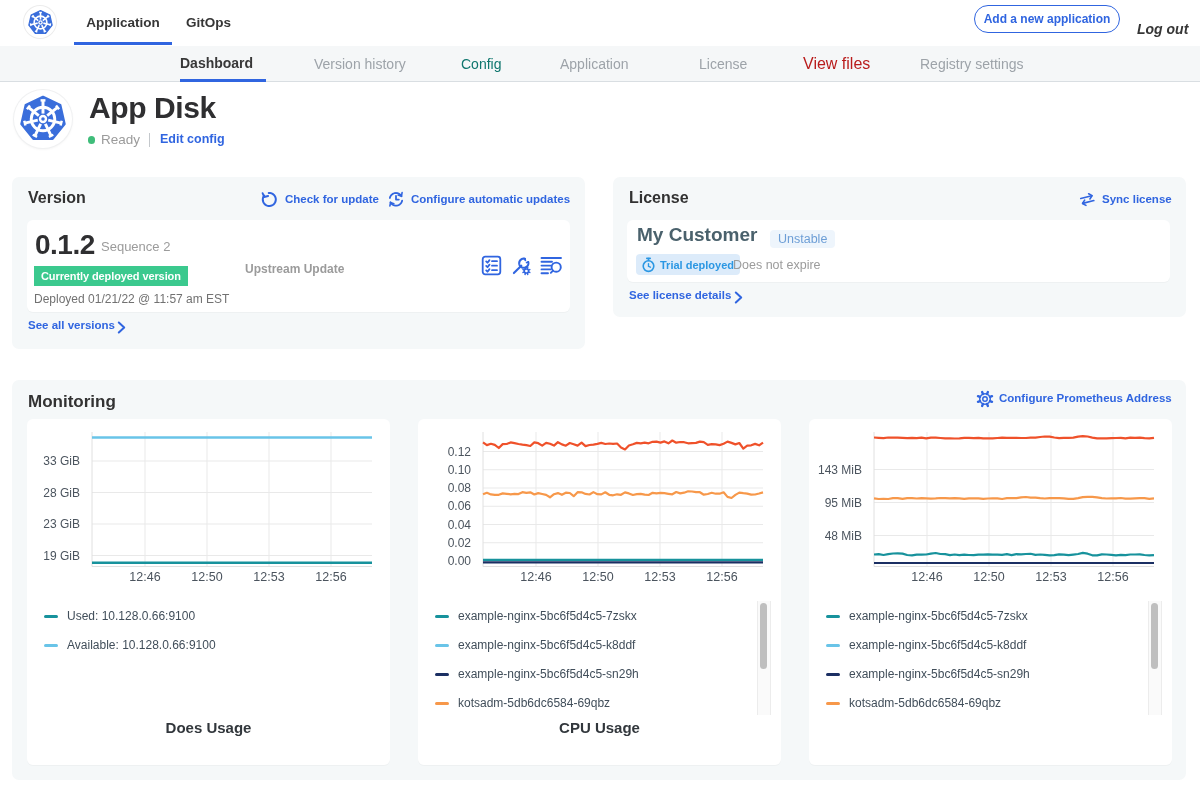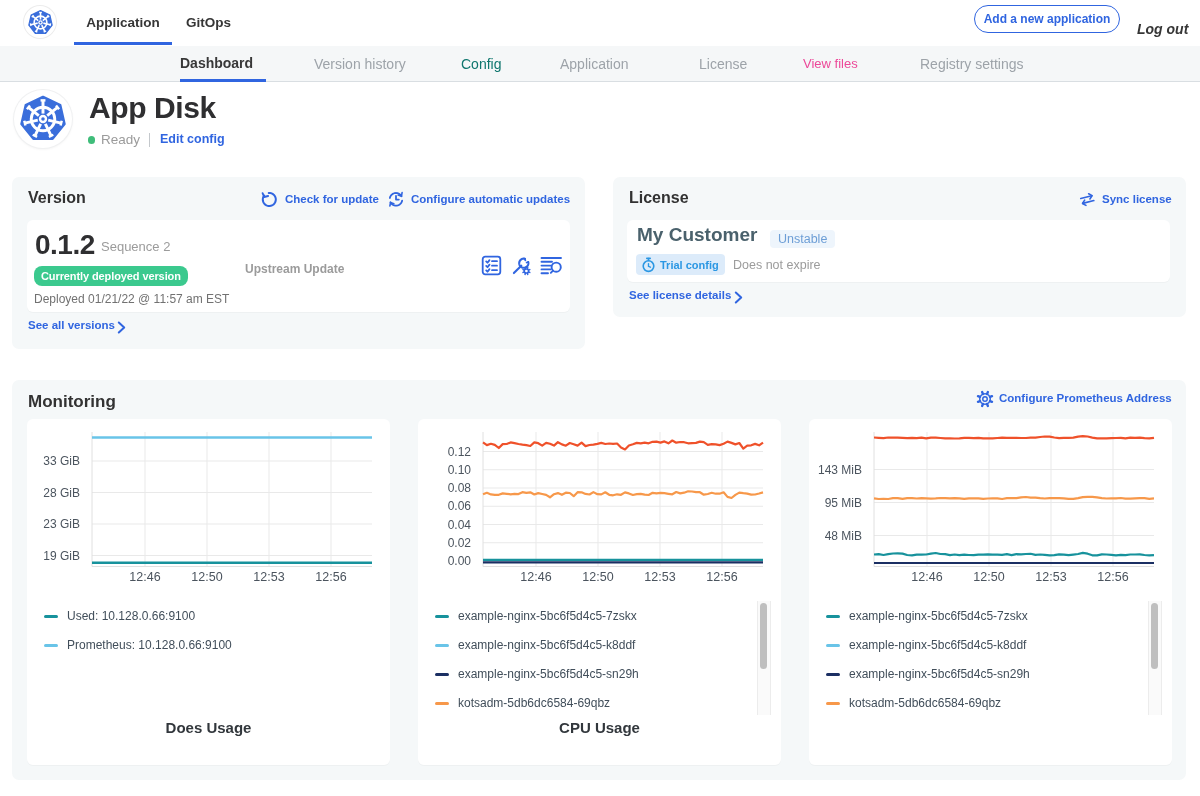--- a/index.html
+++ b/index.html
@@ -45,21 +45,21 @@
 <div class="abs" style="left:74px;top:0;width:98px;height:45px;display:flex;align-items:center;justify-content:center;font-size:13.5px;font-weight:600;color:#363636;border-bottom:3px solid #3065e0;box-sizing:border-box;padding-top:2px;">Application</div>
 <div class="abs" style="left:186px;top:15px;font-size:13.5px;font-weight:600;color:#363636;">GitOps</div>
 <div class="abs" style="left:974px;top:5px;width:146px;height:28px;border:1.5px solid #3065e0;border-radius:15px;box-sizing:border-box;display:flex;align-items:center;justify-content:center;color:#3065e0;font-size:12px;font-weight:700;">Add a new application</div>
 <div class="abs" style="left:1137px;top:21px;font-size:14px;font-weight:600;color:#363636;font-style:italic;">Log out</div>
 <div class="abs" style="left:0;top:46px;width:1200px;height:36px;background:#f5f7f8;border-bottom:1px solid #d9dee2;box-sizing:border-box;"></div>
 <div class="abs" style="left:180px;top:46px;height:36px;display:flex;align-items:center;font-size:14px;font-weight:600;color:#383838;border-bottom:3px solid #3065e0;box-sizing:border-box;padding:0 10px 0 0;min-width:86px;">Dashboard</div>
 <div class="abs" style="left:314px;top:46px;height:35px;display:flex;align-items:center;font-size:14px;color:#9da3a9;">Version history</div>
 <div class="abs" style="left:461px;top:46px;height:35px;display:flex;align-items:center;font-size:14px;color:#0f766e;">Config</div>
 <div class="abs" style="left:560px;top:46px;height:35px;display:flex;align-items:center;font-size:14px;color:#9da3a9;">Application</div>
 <div class="abs" style="left:699px;top:46px;height:35px;display:flex;align-items:center;font-size:14px;color:#9da3a9;">License</div>
-<div class="abs" style="left:803px;top:46px;height:35px;display:flex;align-items:center;font-size:13px;color:#ec4899;">View files</div>
+<div class="abs" style="left:803px;top:46px;height:35px;display:flex;align-items:center;font-size:16px;color:#b91c1c;">View files</div>
 <div class="abs" style="left:920px;top:46px;height:35px;display:flex;align-items:center;font-size:14px;color:#9da3a9;">Registry settings</div>
 <div class="abs" style="left:14px;top:90px;width:58px;height:58px;border-radius:50%;background:#fff;box-shadow:0 0 0 1px #f0f1f2, 0 1px 3px rgba(0,0,0,0.08);display:flex;align-items:center;justify-content:center;">
     <svg width="50" height="50" viewBox="0 0 100 102">
       <polygon points="50.0,6.0 85.2,22.9 93.9,61.0 69.5,91.5 30.5,91.5 6.1,61.0 14.8,22.9" fill="#3a6edb" stroke="#3a6edb" stroke-width="5" stroke-linejoin="round"></polygon>
       <circle cx="50" cy="51" r="24" fill="none" stroke="#fff" stroke-width="6"></circle>
       <line x1="50.0" y1="40.0" x2="50.0" y2="13.0" stroke="#fff" stroke-width="6"></line>
       <line x1="55.0" y1="13.0" x2="45.0" y2="13.0" stroke="#fff" stroke-width="5"></line>
       <line x1="58.6" y1="44.1" x2="79.7" y2="27.3" stroke="#fff" stroke-width="6"></line>
       <line x1="82.8" y1="31.2" x2="76.6" y2="23.4" stroke="#fff" stroke-width="5"></line>
       <line x1="60.7" y1="53.4" x2="87.0" y2="59.5" stroke="#fff" stroke-width="6"></line>
@@ -92,21 +92,21 @@
       <polyline points="2.84,7.99 3.07,7.17 3.41,6.39 3.86,5.66 4.40,4.99 5.03,4.41 5.72,3.92 6.48,3.52 7.29,3.24 8.12,3.06 8.98,3.00 9.83,3.05 10.67,3.22 11.47,3.51 12.23,3.89 12.94,4.38 13.57,4.96 14.11,5.62 14.56,6.34"></polyline>
       <path d="M15.09 2.66 L14.46 6.15 L11.12 4.96" fill="none" stroke-width="1.6"></path>
       <polyline points="15.16,10.61 14.93,11.43 14.59,12.21 14.14,12.94 13.60,13.61 12.97,14.19 12.28,14.68 11.52,15.08 10.71,15.36 9.88,15.54 9.02,15.60 8.17,15.55 7.33,15.38 6.53,15.09 5.77,14.71 5.06,14.22 4.43,13.64 3.89,12.98 3.44,12.26"></polyline>
       <path d="M2.91 15.94 L3.54 12.45 L6.88 13.64" fill="none" stroke-width="1.6"></path>
       <path d="M9 5.9 L9 9.6 L11.8 9.6"></path>
     </svg></div>
 <div class="abs lnk" style="left:411px;top:193px;">Configure automatic updates</div>
 <div class="wcard" style="left:27px;top:220px;width:543px;height:92px;"></div>
 <div class="abs" style="left:35px;top:229px;font-size:28px;font-weight:700;color:#2f2f31;letter-spacing:-0.5px;">0.1.2</div>
 <div class="abs" style="left:101px;top:239px;font-size:13px;color:#9b9b9b;">Sequence 2</div>
-<div class="abs" style="left:34px;top:266px;height:20px;background:#3bc98e;border-radius:8px;display:flex;align-items:center;padding:0 7px;color:#fff;font-size:11px;font-weight:700;letter-spacing:-0.1px;">Currently deployed version</div>
+<div class="abs" style="left:34px;top:266px;height:20px;background:#3bc98e;border-radius:0;display:flex;align-items:center;padding:0 7px;color:#fff;font-size:11px;font-weight:700;letter-spacing:-0.1px;">Currently deployed version</div>
 <div class="abs" style="left:34px;top:292px;font-size:12px;color:#717171;">Deployed 01/21/22 @ 11:57 am EST</div>
 <div class="abs" style="left:245px;top:262px;font-size:12px;font-weight:600;color:#9b9b9b;">Upstream Update</div>
 <div class="abs" style="left:481px;top:255px;"><svg width="21" height="21" viewBox="0 0 21 21" fill="none" stroke="#3065e0" stroke-width="1.8" stroke-linecap="round" stroke-linejoin="round">
       <rect x="1.7" y="1.7" width="17.6" height="17.6" rx="2.5"></rect>
       <path d="M5.2 6.4 l1.3 1.3 2.0-2.6"></path>
       <line x1="11" y1="6.2" x2="16" y2="6.2"></line>
       <path d="M5.2 10.9 l1.3 1.3 2.0-2.6"></path>
       <line x1="11" y1="10.7" x2="16" y2="10.7"></line>
       <path d="M5.2 15.4 l1.3 1.3 2.0-2.6"></path>
       <line x1="11" y1="15.2" x2="16" y2="15.2"></line>
@@ -153,21 +153,21 @@
 <div class="wcard" style="left:627px;top:220px;width:543px;height:62px;"></div>
 <div class="abs" style="left:637px;top:224px;font-size:19px;font-weight:700;color:#4a616c;">My Customer</div>
 <div class="abs" style="left:770px;top:230px;height:18px;background:#eef5fc;border-radius:4px;display:flex;align-items:center;padding:0 8px;color:#6d9ed6;font-size:12.5px;font-weight:500;">Unstable</div>
 <div class="abs" style="left:636px;top:254px;height:21px;background:#dcebfa;border-radius:4px;display:flex;align-items:center;padding:0 6px 0 5px;color:#2b97e3;font-size:11px;font-weight:700;">
     <svg width="15" height="16" viewBox="0 0 15 16" fill="none" stroke="#2b97e3" stroke-width="1.6" stroke-linecap="round">
       <circle cx="7.5" cy="9.1" r="5.3"></circle>
       <line x1="5.8" y1="1.4" x2="9.2" y2="1.4"></line>
       <line x1="7.5" y1="1.6" x2="7.5" y2="3.4"></line>
       <path d="M7.5 6.6 L7.5 9.3 L9.4 10.2" stroke-width="1.4"></path>
     </svg>
-    <span style="margin-left:4px;">Trial config</span>
+    <span style="margin-left:4px;">Trial deployed</span>
   </div>
 <div class="abs" style="left:733px;top:258px;font-size:12.5px;color:#9b9b9b;">Does not expire</div>
 <div class="abs" style="left:629px;top:289px;font-size:11.5px;font-weight:600;color:#3065e0;">See license details</div>
 <div class="abs" style="left:734px;top:290px;"><svg width="9" height="13" viewBox="0 0 9 13" fill="none" stroke="#3065e0" stroke-width="2" stroke-linecap="round" stroke-linejoin="round">
       <path d="M1.8 1.5 L7.2 6.5 L1.8 11.5"></path>
     </svg></div>
 <div class="panel" style="left:12px;top:380px;width:1174px;height:400px;"></div>
 <div class="abs" style="left:28px;top:392px;font-size:17px;font-weight:700;color:#323232;">Monitoring</div>
 <div class="abs" style="left:976px;top:390px;"><svg width="18" height="18" viewBox="0 0 20 20" fill="none" stroke="#3065e0" stroke-width="1.6">
       <circle cx="10" cy="10" r="5.9"></circle>
@@ -201,21 +201,21 @@
         <polyline points="65,18.5 345,18.5" fill="none" stroke="#69c4e8" stroke-width="2.4" stroke-linejoin="round"></polyline>
         <polyline points="65,143.8 345,143.8" fill="none" stroke="#17929c" stroke-width="2.4" stroke-linejoin="round"></polyline>
         <text x="118" y="162" text-anchor="middle" font-size="12.5" fill="#4b545e" font-family="Liberation Sans,sans-serif">12:46</text>
         <text x="180" y="162" text-anchor="middle" font-size="12.5" fill="#4b545e" font-family="Liberation Sans,sans-serif">12:50</text>
         <text x="242" y="162" text-anchor="middle" font-size="12.5" fill="#4b545e" font-family="Liberation Sans,sans-serif">12:53</text>
         <text x="304" y="162" text-anchor="middle" font-size="12.5" fill="#4b545e" font-family="Liberation Sans,sans-serif">12:56</text>
       </svg></div>
     <div class="dash" style="left:17px;top:196px;background:#17929c;"></div>
     <div class="legtxt" style="top:190px;">Used: 10.128.0.66:9100</div>
     <div class="dash" style="left:17px;top:225px;background:#69c4e8;"></div>
-    <div class="legtxt" style="top:219px;">Prometheus: 10.128.0.66:9100</div>
+    <div class="legtxt" style="top:219px;">Available: 10.128.0.66:9100</div>
     <div class="ctitle">Does Usage</div>
   </div>
 <div class="wcard" style="left:418px;top:419px;width:363px;height:346px;">
     <div class="abs" style="left:0;top:0;"><svg width="363" height="170" viewBox="0 0 363 170">
         <line x1="65" y1="32.5" x2="345" y2="32.5" stroke="#e9e9e9" stroke-width="1"></line>
         <line x1="65" y1="50.75" x2="345" y2="50.75" stroke="#e9e9e9" stroke-width="1"></line>
         <line x1="65" y1="69" x2="345" y2="69" stroke="#e9e9e9" stroke-width="1"></line>
         <line x1="65" y1="87.25" x2="345" y2="87.25" stroke="#e9e9e9" stroke-width="1"></line>
         <line x1="65" y1="105.5" x2="345" y2="105.5" stroke="#e9e9e9" stroke-width="1"></line>
         <line x1="65" y1="123.75" x2="345" y2="123.75" stroke="#e9e9e9" stroke-width="1"></line>

